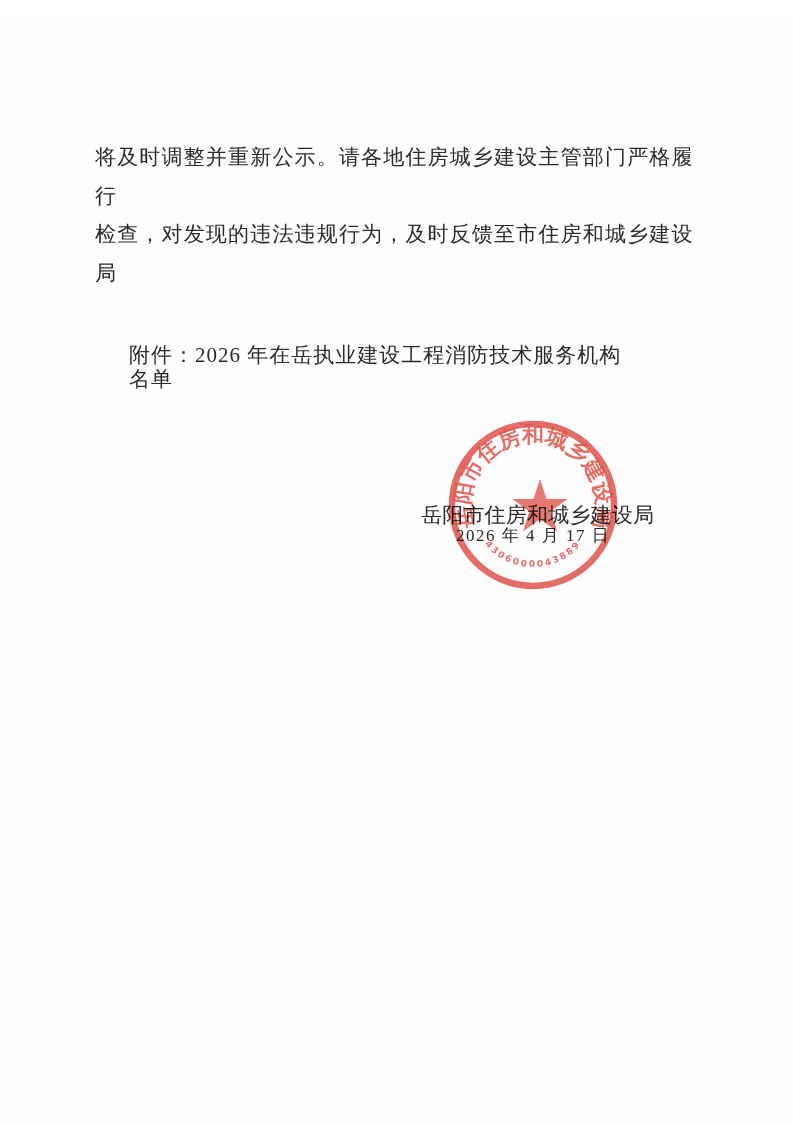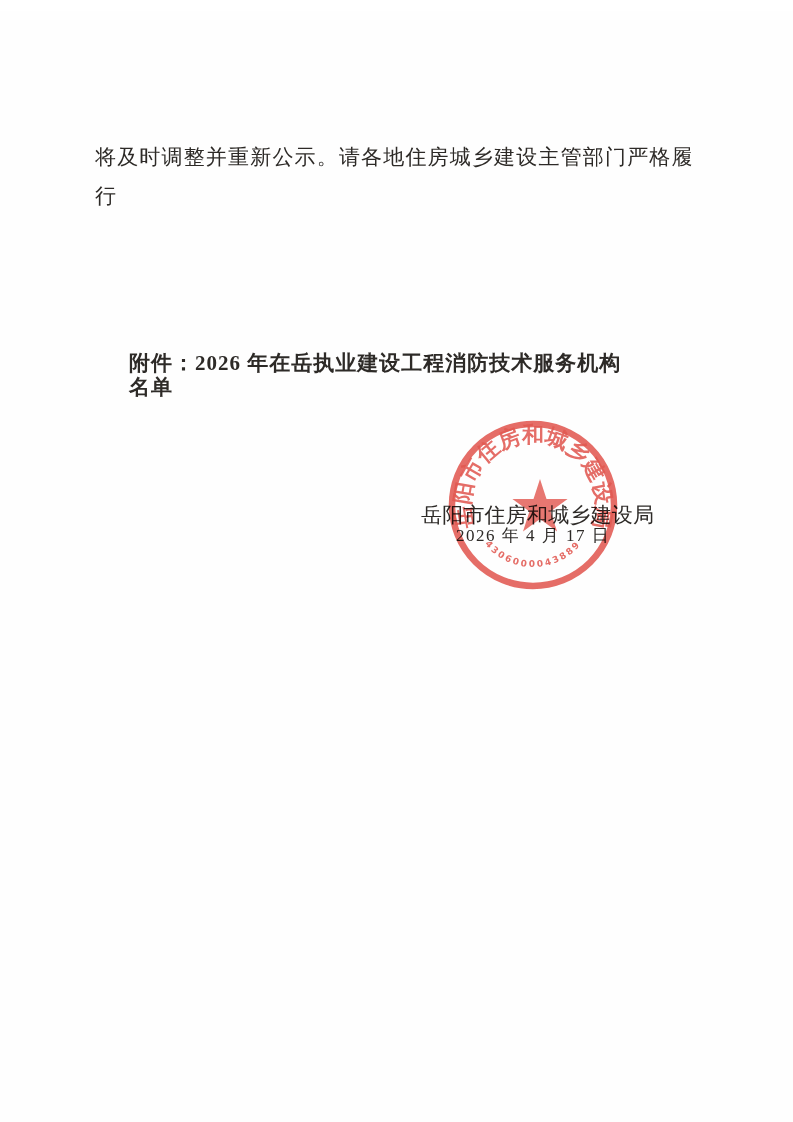--- a/index.html
+++ b/index.html
@@ -26,26 +26,25 @@
     line-height: 38.5px;
     letter-spacing: 0.5px;
   }
   .body-line.just {
     text-align: justify;
     text-align-last: justify;
   }
   .attachment {
     position: absolute;
     left: 129px;
-    top: 340px;
+    top: 332px;
     width: 500px;
     font-size: 21px;
     letter-spacing: 1px;
     line-height: 24px;
-    font-weight: bold;
   }
   .signature {
     position: absolute;
     left: 421px;
     top: 492px;
     width: 233px;
     font-size: 21px;
     line-height: 24px;
     text-align: justify;
     text-align-last: justify;
@@ -90,20 +89,21 @@
     opacity: 0.88;
   }
 </style>
 </head>
 <body>
 
 <div class="page">
 
   <div class="body-text">
     <div class="body-line just">将及时调整并重新公示。请各地住房城乡建设主管部门严格履行</div>
+    <div class="body-line just">检查，对发现的违法违规行为，及时反馈至市住房和城乡建设局</div>
   </div>
 
   <div class="attachment">附件：2026 年在岳执业建设工程消防技术服务机构名单</div>
 
   <div class="signature">岳阳市住房和城乡建设局</div>
 
   <div class="sign-date">2026 年 4 月 17 日</div>
 
   <svg class="seal" viewBox="0 0 240 240" xmlns="http://www.w3.org/2000/svg">
     <defs>

